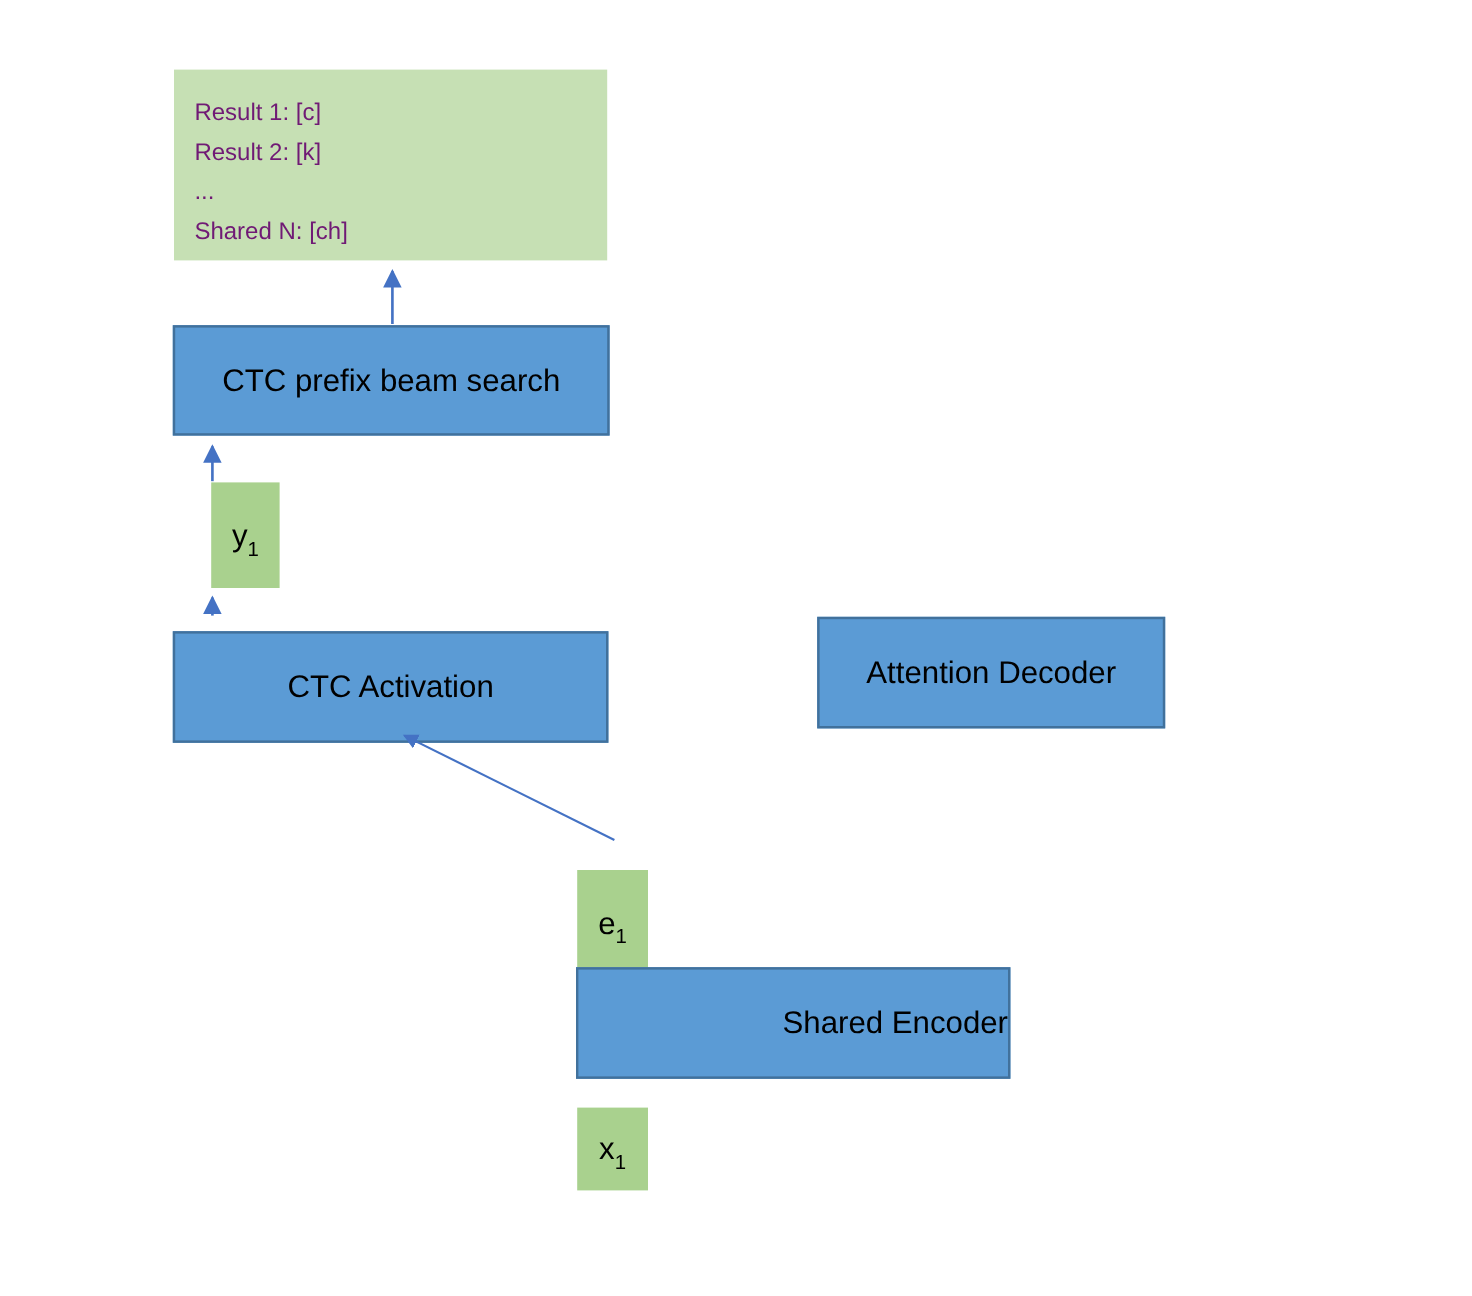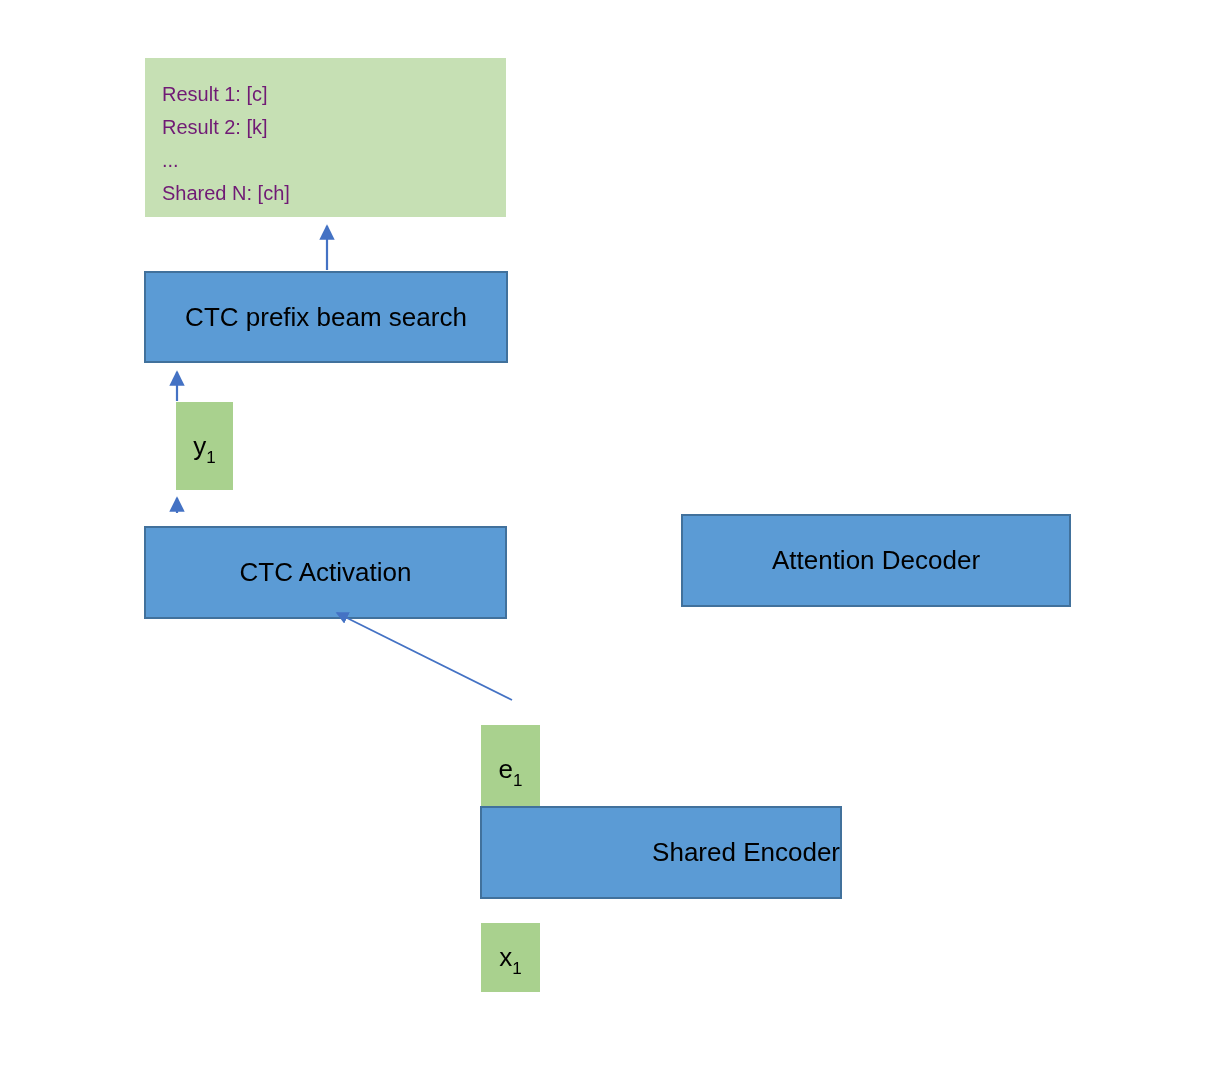--- a/index.html
+++ b/index.html
@@ -76,21 +76,21 @@
   </div>
 
   <div class="box green-token" style="left:148px; top:402px; width:57px; height:88px;margin-left:28px;">
     <span><span>y</span><sub>1</sub></span>
   </div>
 
   <div class="box blue-box" style="left:144px; top:514px; width:363px; height:93px;margin-top:12px;">
     <span>CTC Activation</span>
   </div>
 
-  <div class="box blue-box" style="left:681px; top:514px; width:390px; height:93px;">
+  <div class="box blue-box" style="left:681px; top:514px; width:290px; height:93px;">
     <span>Attention Decoder</span>
   </div>
 
   <div class="box green-token" style="left:481px; top:701px; width:59px; height:88px;margin-top:24px;">
     <span><span>e</span><sub>1</sub></span>
   </div>
 
   <div class="box blue-box" style="left:480px; top:806px; width:362px; height:93px;justify-content:flex-end;">
     <span>Shared Encoder</span>
   </div>

